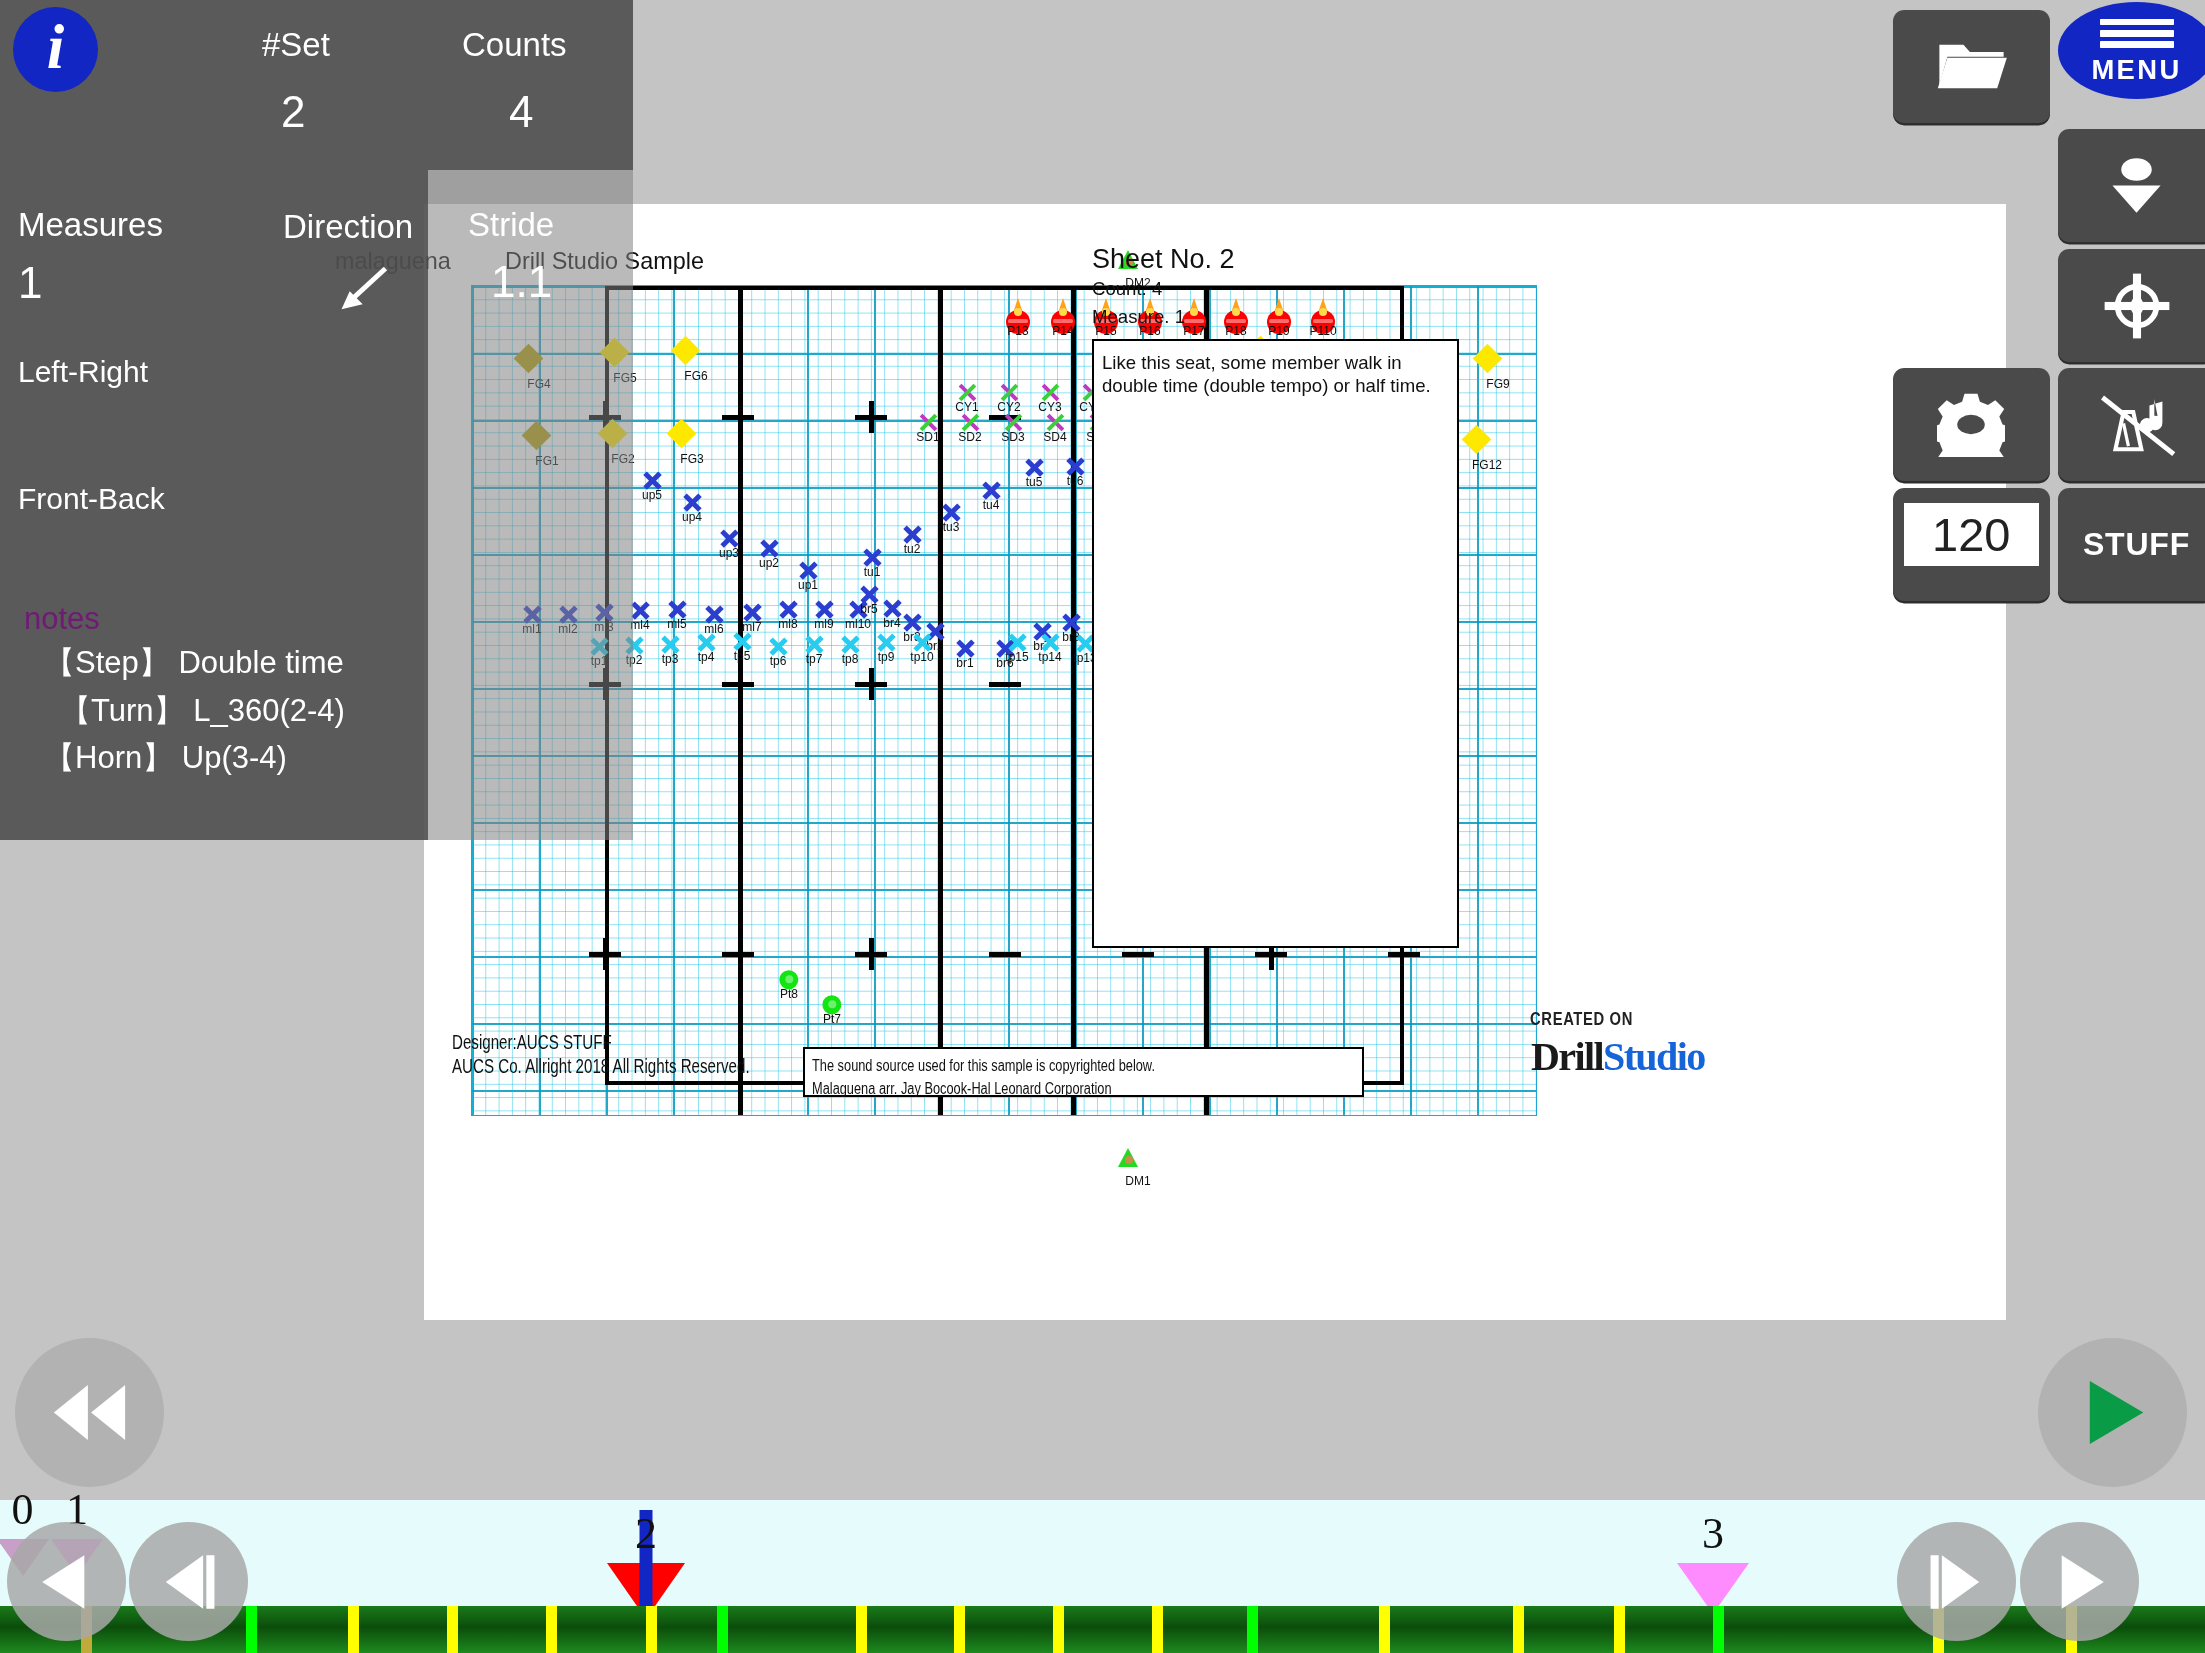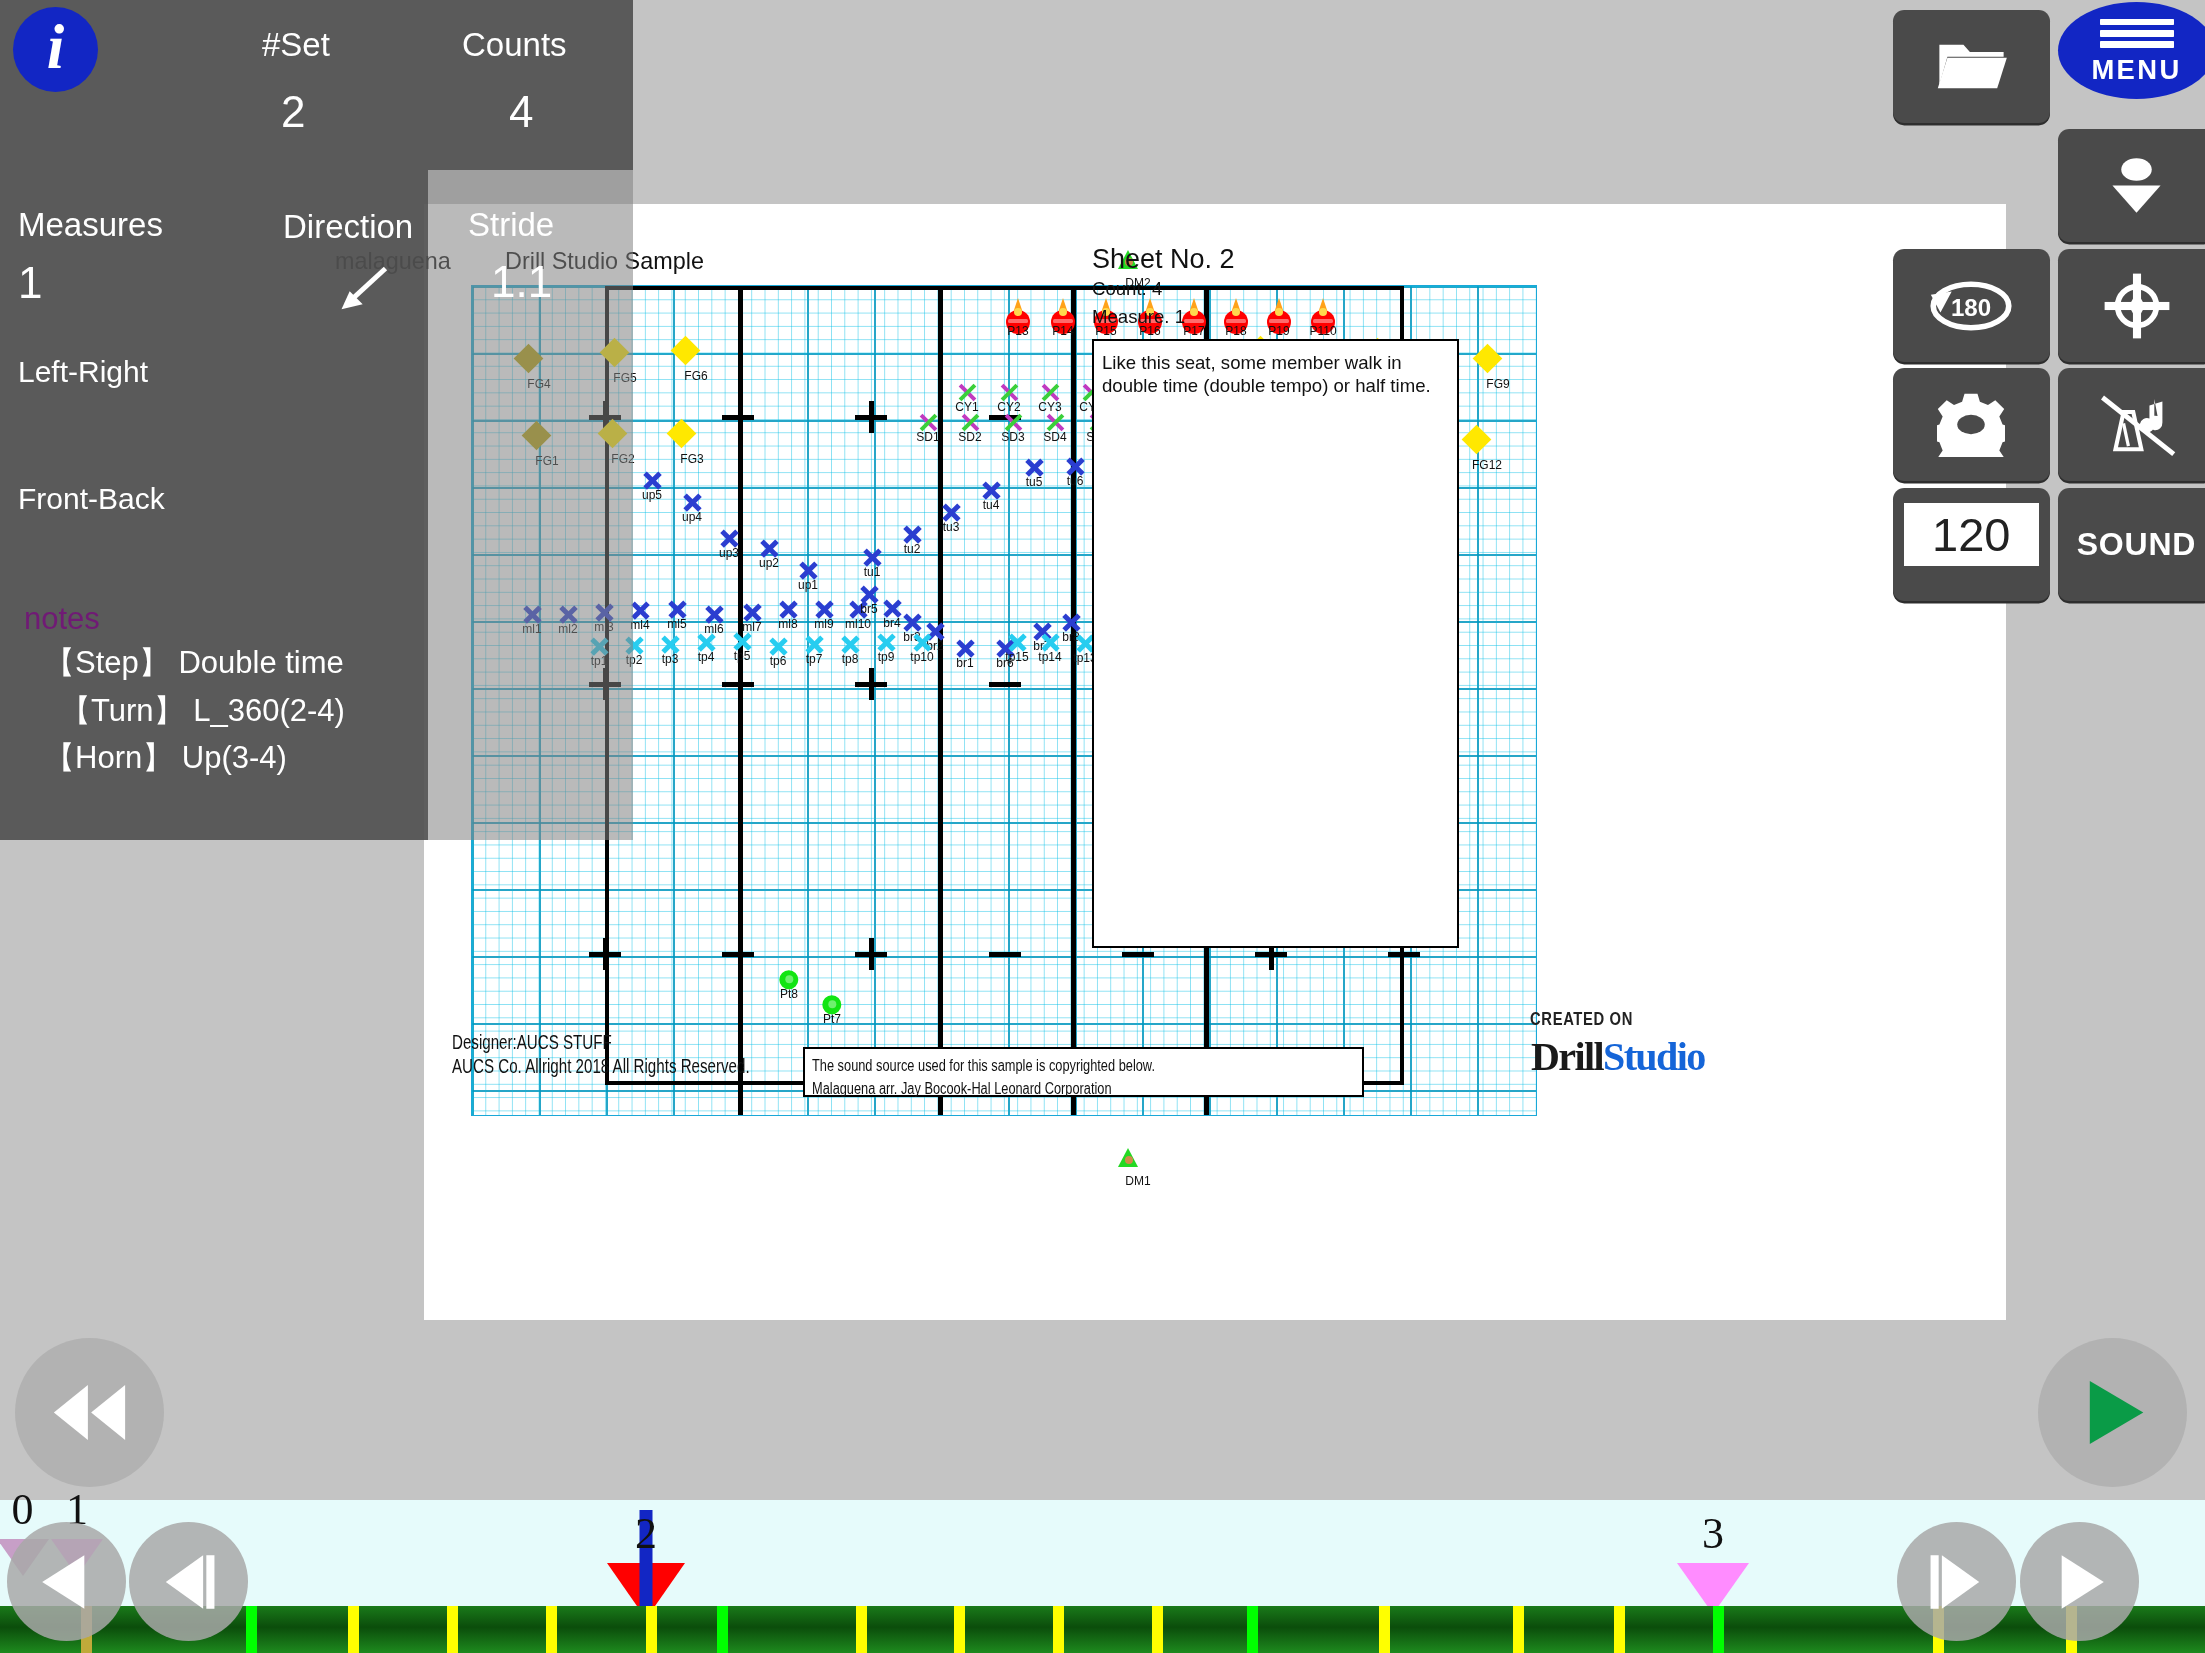--- a/index.html
+++ b/index.html
@@ -836,27 +836,20 @@
   </div>
 
 
   <div class="tb" style="left:176px; top:129px;">
     <svg width="61" height="61" viewBox="0 0 76 76">
       <ellipse cx="38" cy="18" rx="19" ry="14" fill="#fff"></ellipse>
       <path d="M8 38 h60 L38 72 Z" fill="#fff"></path>
     </svg>
   </div>
 
-  <div class="tb" style="left:10.5px; top:249px;">
-    <svg width="90" height="58" viewBox="0 0 112 72">
-      <ellipse cx="56" cy="36" rx="47" ry="27" fill="none" stroke="#fff" stroke-width="7"></ellipse>
-      <polygon points="6,22 32,18 18,44" fill="#fff"></polygon>
-      <text x="56" y="48" font-size="30" font-family="Liberation Sans, sans-serif" font-weight="bold" fill="#fff" text-anchor="middle">180</text>
-    </svg>
-  </div>
 
   <div class="tb" style="left:176px; top:249px;">
     <svg width="68" height="68" viewBox="0 0 84 84">
       <circle cx="42" cy="42" r="24" fill="none" stroke="#fff" stroke-width="7"></circle>
       <rect x="37" y="2" width="10" height="80" fill="#fff"></rect>
       <rect x="2" y="37" width="80" height="10" fill="#fff"></rect>
       <path d="M42 24 L52 42 L42 60 L32 42 Z" fill="#fff"></path>
     </svg>
   </div>
 
@@ -874,21 +867,21 @@
       <path d="M72 10 v32 a9 9 0 1 1 -6 -8 V18 l16 -5 v26 a9 9 0 1 1 -6 -8" fill="#fff"></path>
       <line x1="8" y1="8" x2="96" y2="78" stroke="#fff" stroke-width="6"></line>
     </svg>
   </div>
 
   <div class="tb" style="left:10.5px; top:488px;">
     <div id="tempo-box">120</div>
   </div>
 
   <div class="tb lbl-sound" style="left:176px; top:488px;">
-    <span>SOUND</span>
+    <span>STUFF</span>
   </div>
 </div>
 
 <div id="rew">
   <svg width="81" height="65" viewBox="0 0 100 80">
     <polygon points="48,6 48,74 6,40" fill="#fff"></polygon>
     <polygon points="94,6 94,74 52,40" fill="#fff"></polygon>
   </svg>
 </div>
 

